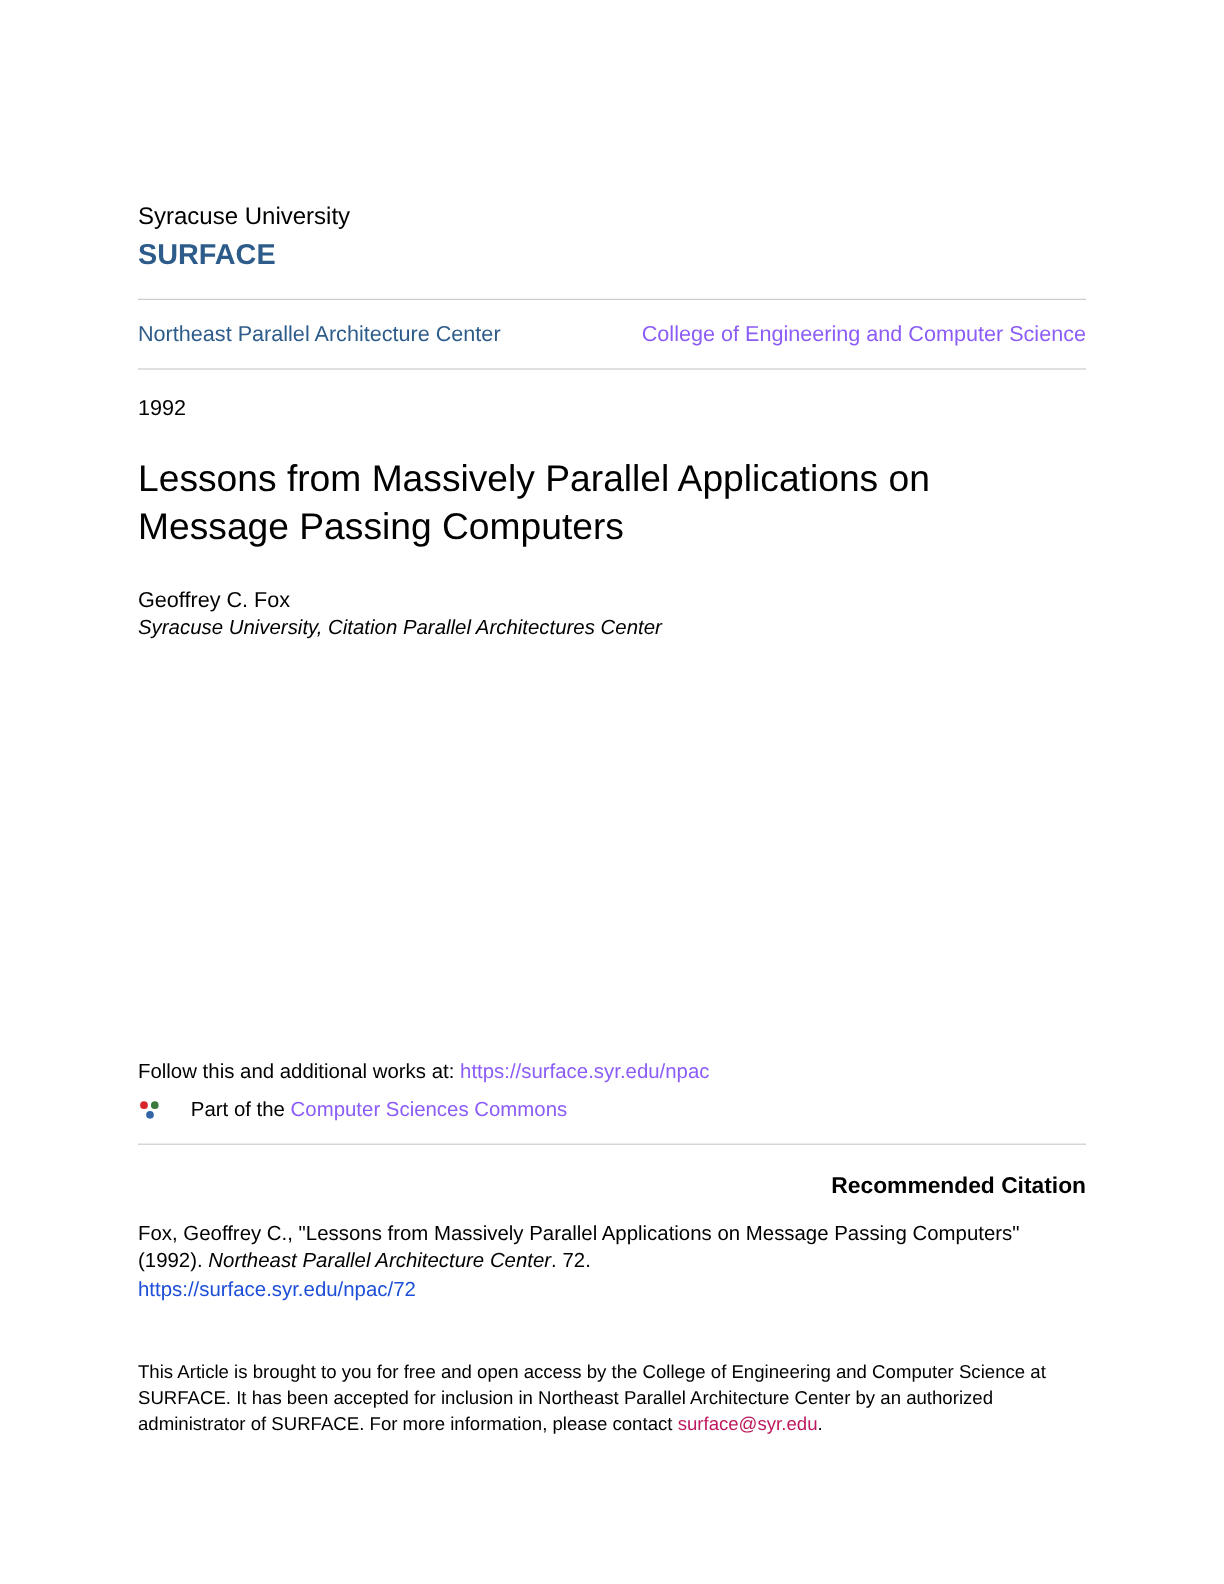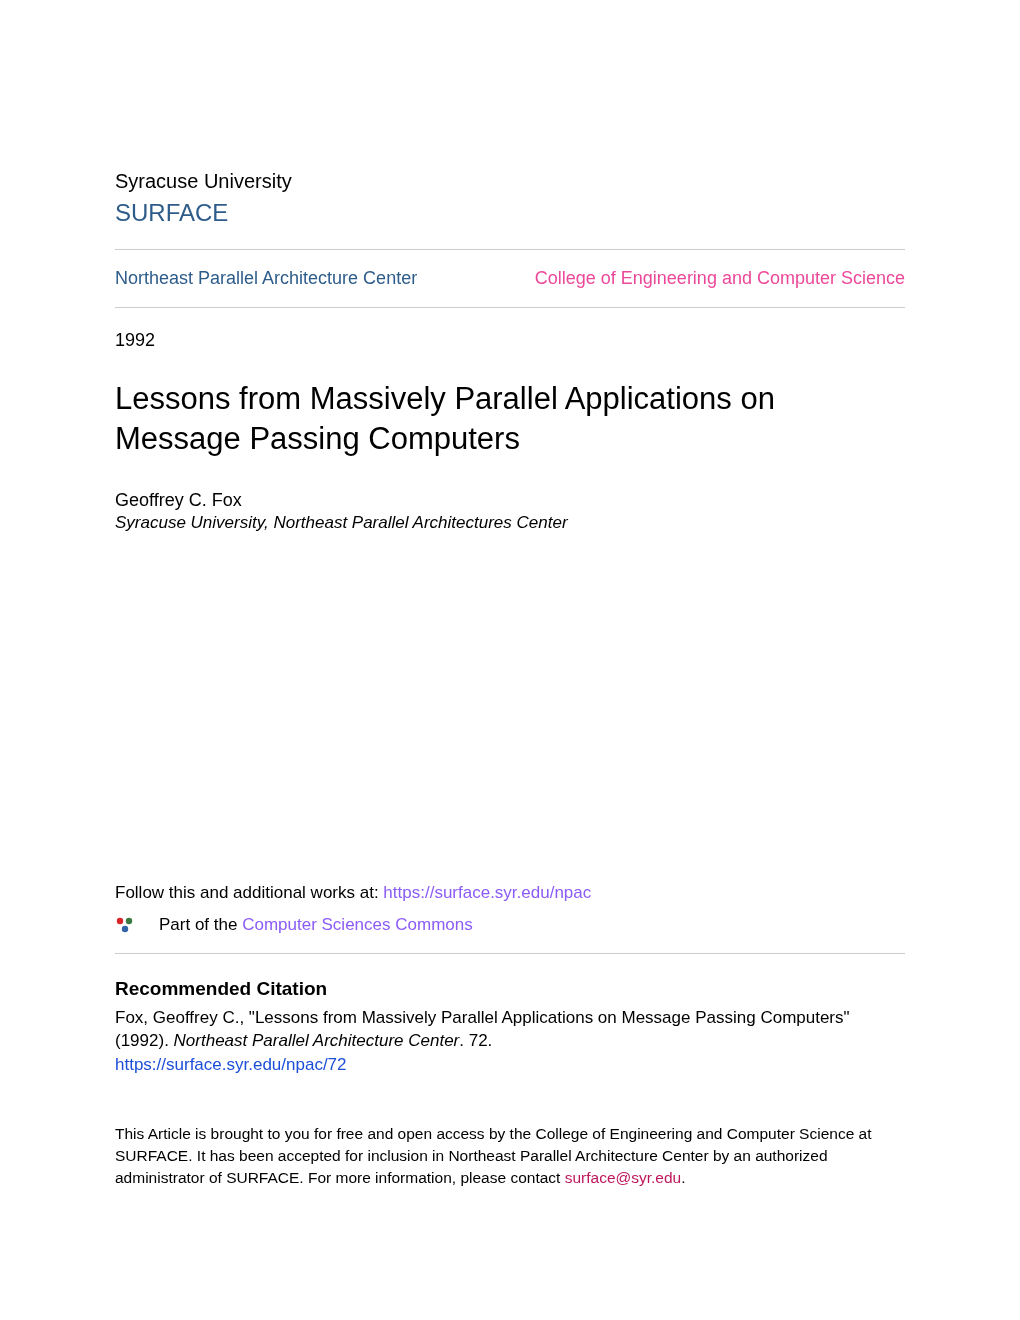--- a/index.html
+++ b/index.html
@@ -20,41 +20,41 @@
       color: #8b5cf6;
       text-decoration: none;
     }
     .university {
       font-size: 20px;
       font-weight: 400;
       margin-bottom: 6px;
     }
     .repository-link {
       font-size: 24px;
-      font-weight: 400;
+      font-weight: 700;
       color: #2e5c8a;
       display: block;
       margin-bottom: 22px;
     }
     .divider {
       border: none;
       border-top: 1px solid #cccccc;
       margin: 0;
     }
     .nav-row {
       display: flex;
       justify-content: space-between;
       padding: 18px 0;
       font-size: 18px;
     }
     .nav-left {
       color: #2e5c8a;
     }
     .nav-right {
-      color: #ec4899;
+      color: #8b5cf6;
     }
     .year {
       font-size: 18px;
       margin-top: 22px;
       margin-bottom: 28px;
     }
     .title {
       font-size: 31px;
       font-weight: 400;
       line-height: 1.3;
@@ -86,21 +86,22 @@
       width: 20px;
       height: 20px;
       display: inline-block;
     }
     .citation-section {
       margin-top: 24px;
     }
     .citation-heading {
       font-size: 19px;
       font-weight: 600;
-      margin-bottom: 6px;
+      margin-bottom: 16px;
+      text-align: right;
     }
     .citation-text {
       font-size: 17px;
       line-height: 1.4;
     }
     .citation-journal {
       font-style: italic;
     }
     .citation-link {
       color: #1d4ed8;
@@ -132,21 +133,21 @@
   <a href="#" class="nav-right">College of Engineering and Computer Science</a>
 </div>
 
 <hr class="divider">
 
 <div class="year">1992</div>
 
 <h1 class="title">Lessons from Massively Parallel Applications on Message Passing Computers</h1>
 
 <div class="author">Geoffrey C. Fox</div>
-<div class="affiliation">Syracuse University, Northeast Parallel Architectures Center</div>
+<div class="affiliation">Syracuse University, Citation Parallel Architectures Center</div>
 
 <div class="middle-gap"></div>
 
 <div class="follow-text">
   <span>Follow this and additional works at: </span><a href="#">https://surface.syr.edu/npac</a>
 </div>
 
 <div class="network-row">
   <span class="network-icon">
     <svg viewBox="0 0 20 20" xmlns="http://www.w3.org/2000/svg">

